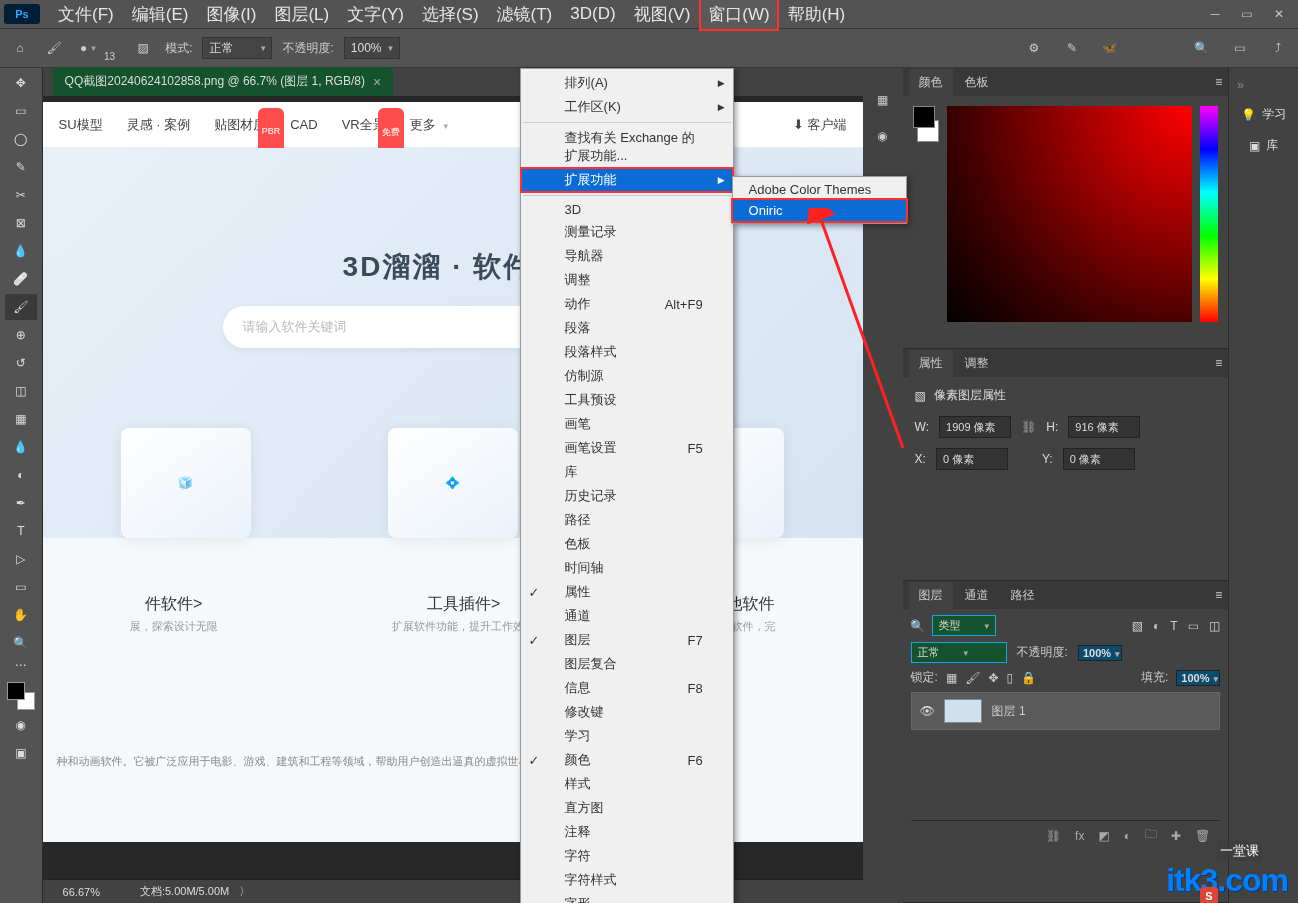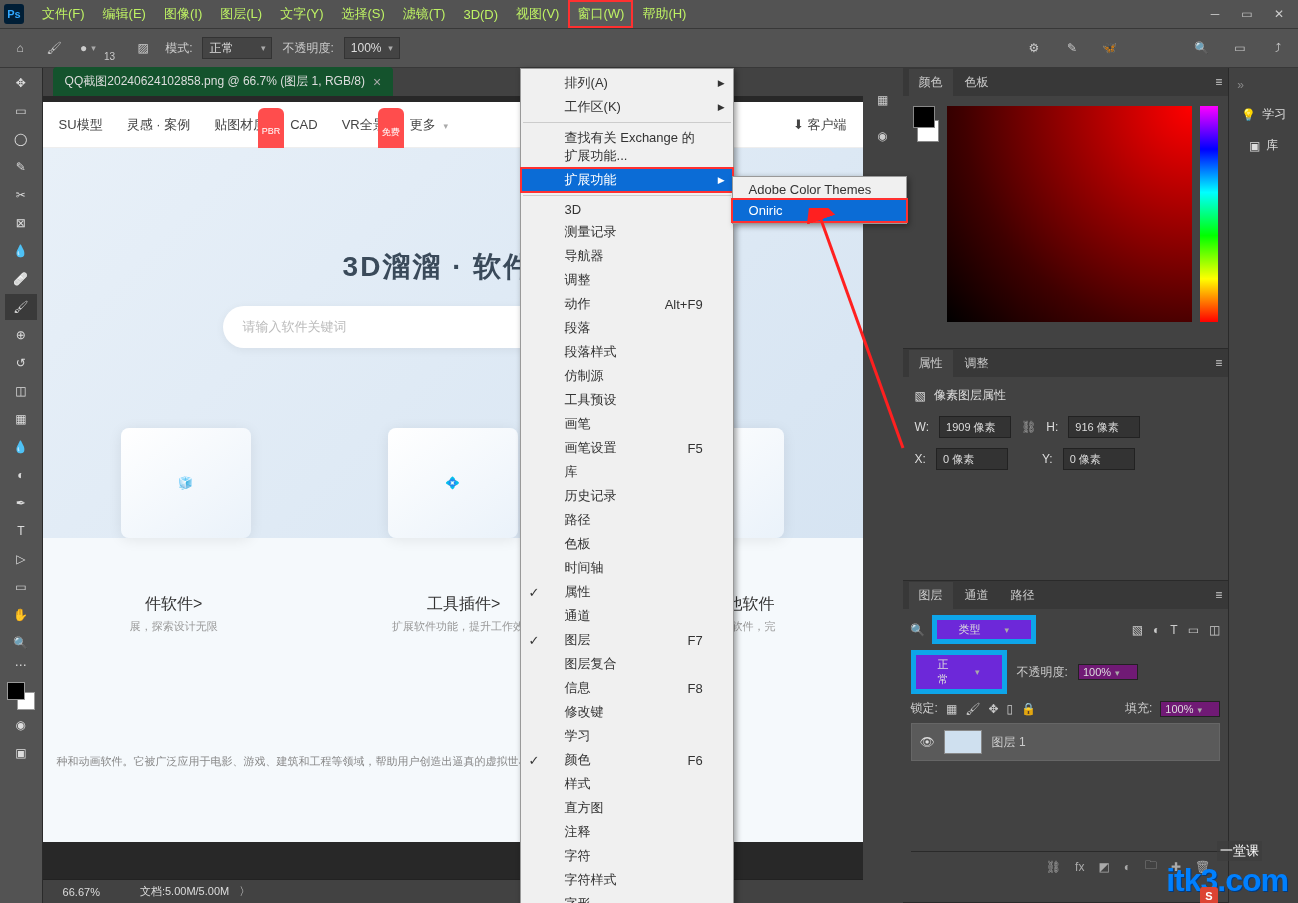--- a/index.html
+++ b/index.html
@@ -1,21 +1,21 @@
 <!DOCTYPE html>
 <html><head>
 <meta charset="utf-8">
 <style>
 * { margin:0; padding:0; box-sizing:border-box; font-family:"Microsoft YaHei","Segoe UI",sans-serif; -webkit-font-smoothing:antialiased; }
 body { background:#535353; color:#ccc; overflow:hidden; width:1298px; height:903px; font-size:12px; }
 
 
 .menubar { height:28px; background:#535353; display:flex; align-items:center; padding:0 4px; gap:2px; }
-.ps-logo { width:20px; height:20px; background:#001e36; border-radius:3px; display:flex; align-items:center; justify-content:center; color:#31a8ff; font-weight:bold; font-size:11px; margin-right:8px;}
-.menu-item { padding:4px 8px; color:#bef264; font-size:13px; cursor:default; }
+.ps-logo { width:36px; height:20px; background:#001e36; border-radius:3px; display:flex; align-items:center; justify-content:center; color:#31a8ff; font-weight:bold; font-size:11px; margin-right:8px;}
+.menu-item { padding:4px 8px; color:#e5e5e5; font-size:17px; cursor:default; }
 .menu-item.active { background:#5a5a5a; outline:2px solid #ff3030; outline-offset:-1px; }
 .win-controls { margin-left:auto; display:flex; gap:2px; }
 .win-btn { width:30px; height:20px; display:flex; align-items:center; justify-content:center; color:#ccc; }
 
 
 .optbar { height:40px; background:#535353; border-top:1px solid #383838; border-bottom:1px solid #383838; display:flex; align-items:center; padding:0 8px; gap:10px; font-size:12px; }
 .opt-icon { width:24px; height:24px; display:flex; align-items:center; justify-content:center; }
 .opt-select { background:#444; border:1px solid #333; color:#ddd; padding:2px 6px; font-size:12px; min-width:70px; height:22px; display:flex; align-items:center; justify-content:space-between; }
 .opt-label { color:#ccc; }
 .right-opts { margin-left:auto; display:flex; gap:14px; align-items:center; }
@@ -86,24 +86,24 @@
 .hue-strip { width:18px; height:216px; background:linear-gradient(#f0f,#00f,#0ff,#0f0,#ff0,#f00); }
 
 .props-body { padding:10px 12px; font-size:12px; color:#ddd; background:#424242;}
 .prop-row { display:flex; align-items:center; gap:10px; margin-bottom:10px;}
 .prop-title { display:flex; align-items:center; gap:8px; margin-bottom:12px;}
 .prop-input { width:72px; height:22px; background:#333; border:1px solid #222; color:#ddd; padding:0 6px; font-size:11px;}
 .link-icon { color:#aaa;}
 
 .layers-body { background:#424242; padding:6px 8px 12px; font-size:12px; position:relative;}
 .layer-row1 { display:flex; align-items:center; gap:6px; margin-bottom:6px;}
-.layer-sel { background:#6d28d9; border:5px solid #0ea5e9; color:#ddd; padding:2px 22px; display:flex; align-items:center; gap:20px; font-size:11px;}
+.layer-sel { background:#14532d; border:1px solid #0ea5e9; color:#ddd; padding:2px 6px; display:flex; align-items:center; gap:20px; font-size:11px;}
 .layer-ico-row { display:flex; gap:10px; margin-left:auto;}
 .layer-row2 { display:flex; align-items:center; gap:10px; margin-bottom:6px;}
-.opval { background:#701a75; border:1px solid #222; color:#ddd; padding:1px 4px; width:60px; font-size:11px;}
+.opval { background:#0c4a6e; border:1px solid #222; color:#ddd; padding:1px 4px; width:44px; font-size:11px;font-weight:bold;}
 .lock-row { display:flex; align-items:center; gap:8px; margin-bottom:6px; color:#ccc;}
 .layer-entry { background:#5a5a5a; padding:6px 8px; display:flex; align-items:center; gap:10px; border:1px solid #666;}
 .eye { width:14px; color:#ddd;}
 .thumb { width:38px; height:24px; background:#cfe0ef; border:1px solid #888;}
 .layers-footer { height:30px; border-top:1px solid #2a2a2a; display:flex; align-items:center; gap:14px; justify-content:flex-end; padding:0 10px; color:#aaa; margin-top:90px;}
 
 
 .farright { width:72px; background:#424242; border-left:1px solid #2a2a2a; padding-top:10px; display:flex; flex-direction:column; align-items:center; gap:14px; font-size:12px; color:#ddd;}
 .fr-row { display:flex; align-items:center; gap:6px;}
 

